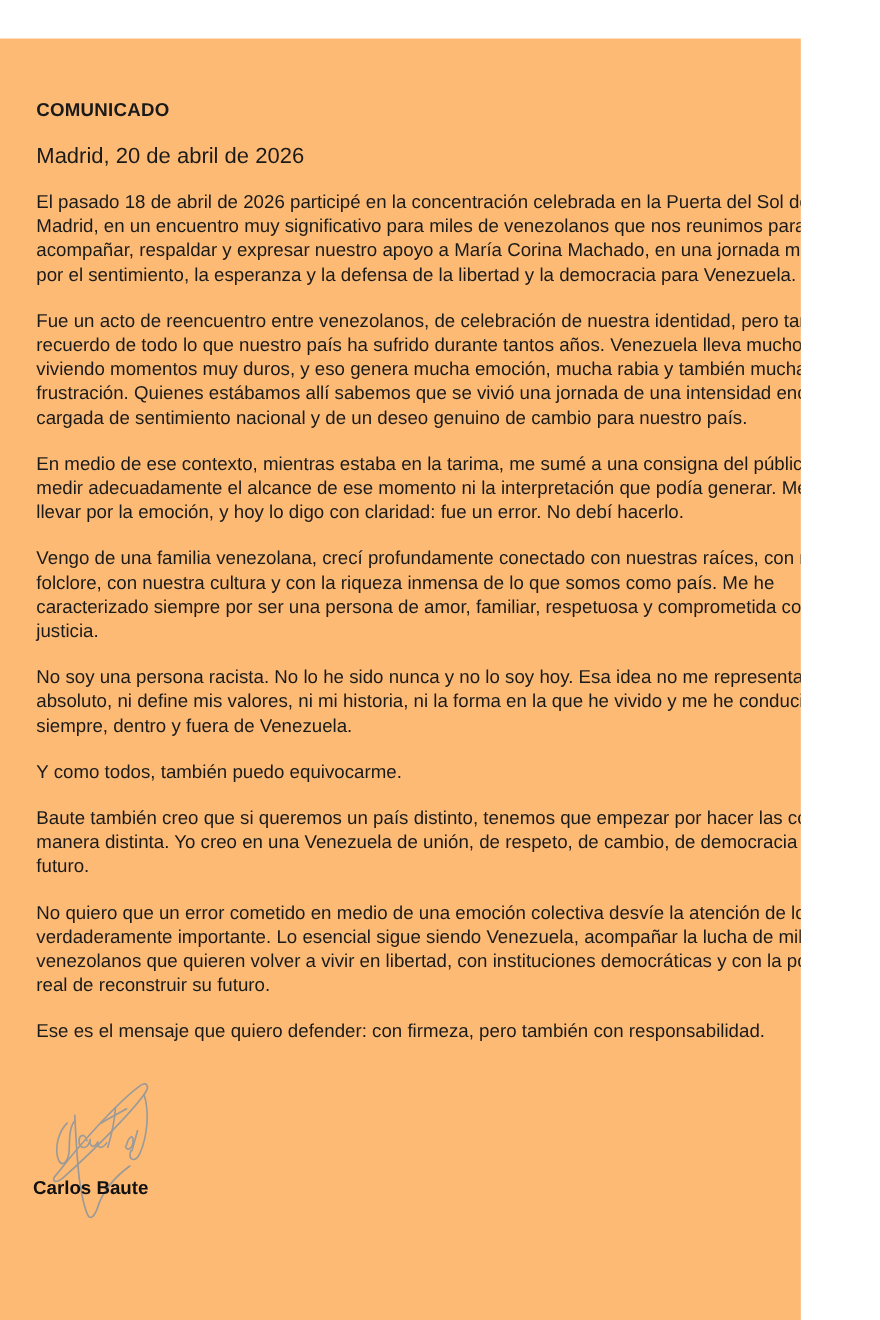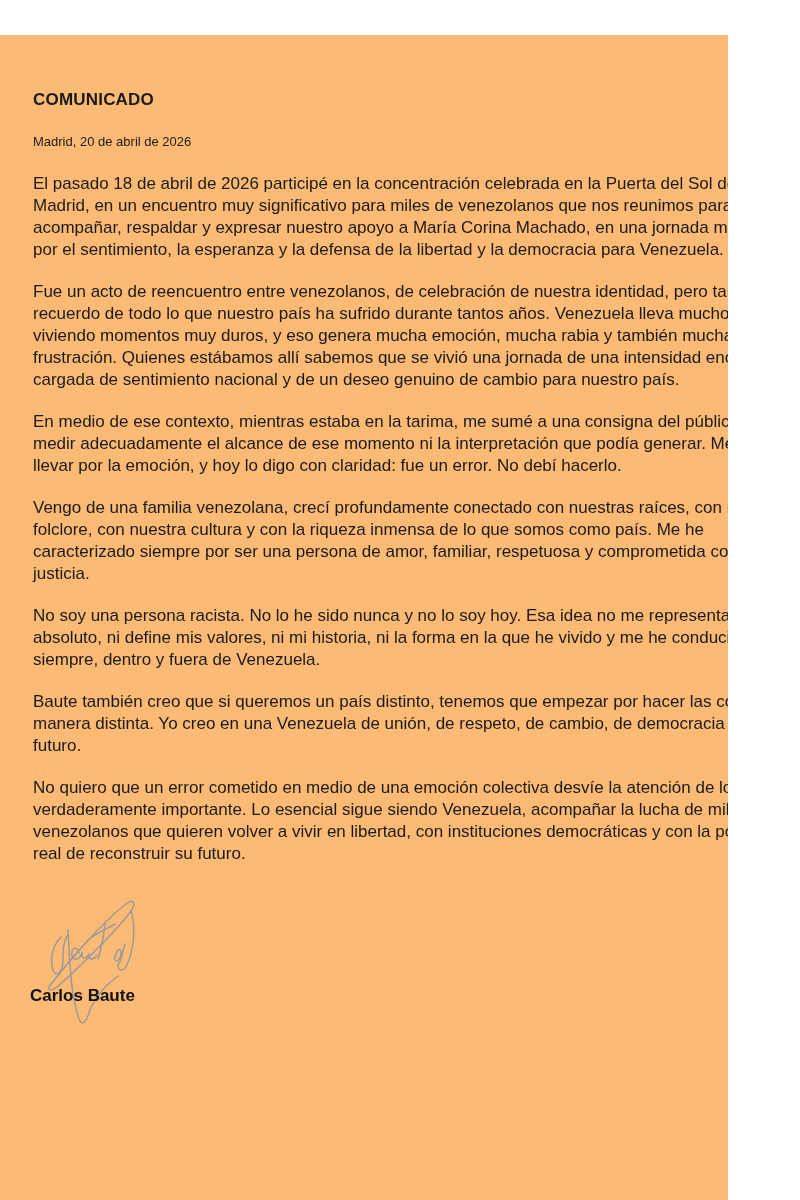--- a/index.html
+++ b/index.html
@@ -24,21 +24,21 @@
     width: 764px;
   }
   .doc-title {
     font-size: 17px;
     line-height: 22px;
     font-weight: bold;
     letter-spacing: 0.2px;
     margin: 0 0 20px 0;
   }
   .dateline {
-    font-size: 13px;
+    font-size: 20px;
     line-height: 22px;
     margin: 0 0 20px 0;
   }
   .para {
     font-size: 17px;
     line-height: 22px;
     margin: 0 0 20px 0;
     text-align: left;
     word-spacing: normal;
   }
@@ -82,22 +82,24 @@
 
     <h1 class="doc-title">COMUNICADO</h1>
 
     <p class="dateline">Madrid, 20 de abril de 2026</p>
 
     <p class="para">El pasado 18 de abril de 2026 participé en la concentración celebrada en la Puerta del Sol de Madrid, en un encuentro muy significativo para miles de venezolanos que nos reunimos para acompañar, respaldar y expresar nuestro apoyo a María Corina Machado, en una jornada marcada por el sentimiento, la esperanza y la defensa de la libertad y la democracia para Venezuela.</p>
     <p class="para">Fue un acto de reencuentro entre venezolanos, de celebración de nuestra identidad, pero también de recuerdo de todo lo que nuestro país ha sufrido durante tantos años. Venezuela lleva mucho tiempo viviendo momentos muy duros, y eso genera mucha emoción, mucha rabia y también mucha frustración. Quienes estábamos allí sabemos que se vivió una jornada de una intensidad enorme, cargada de sentimiento nacional y de un deseo genuino de cambio para nuestro país.</p>
     <p class="para">En medio de ese contexto, mientras estaba en la tarima, me sumé a una consigna del público sin medir adecuadamente el alcance de ese momento ni la interpretación que podía generar. Me dejé llevar por la emoción, y hoy lo digo con claridad: fue un error. No debí hacerlo.</p>
     <p class="para">Vengo de una familia venezolana, crecí profundamente conectado con nuestras raíces, con nuestro folclore, con nuestra cultura y con la riqueza inmensa de lo que somos como país. Me he caracterizado siempre por ser una persona de amor, familiar, respetuosa y comprometida con la justicia.</p>
     <p class="para">No soy una persona racista. No lo he sido nunca y no lo soy hoy. Esa idea no me representa en absoluto, ni define mis valores, ni mi historia, ni la forma en la que he vivido y me he conducido siempre, dentro y fuera de Venezuela.</p>
+    <p class="para">Y como todos, también puedo equivocarme.</p>
     <p class="para">Baute también creo que si queremos un país distinto, tenemos que empezar por hacer las cosas de manera distinta. Yo creo en una Venezuela de unión, de respeto, de cambio, de democracia y de futuro.</p>
     <p class="para">No quiero que un error cometido en medio de una emoción colectiva desvíe la atención de lo verdaderamente importante. Lo esencial sigue siendo Venezuela, acompañar la lucha de millones de venezolanos que quieren volver a vivir en libertad, con instituciones democráticas y con la posibilidad real de reconstruir su futuro.</p>
+    <p class="para">Ese es el mensaje que quiero defender: con firmeza, pero también con responsabilidad.</p>
 
     <div class="signature-block">
       <svg class="signature-svg" viewBox="0 0 115 132" aria-hidden="true">
 
         <path d="M22 86 C42 60 76 22 96 7 C103 1 107 6 101 14 C88 32 52 68 27 90 C19 96 16 92 22 86 Z"></path>
 
         <path d="M101 14 C106 30 104 52 97 68 C93 76 86 74 89 65"></path>
 
         <path d="M31 40 C24 47 19 61 23 73 C26 81 33 76 33 62 C33 50 34 42 38 38"></path>
 

